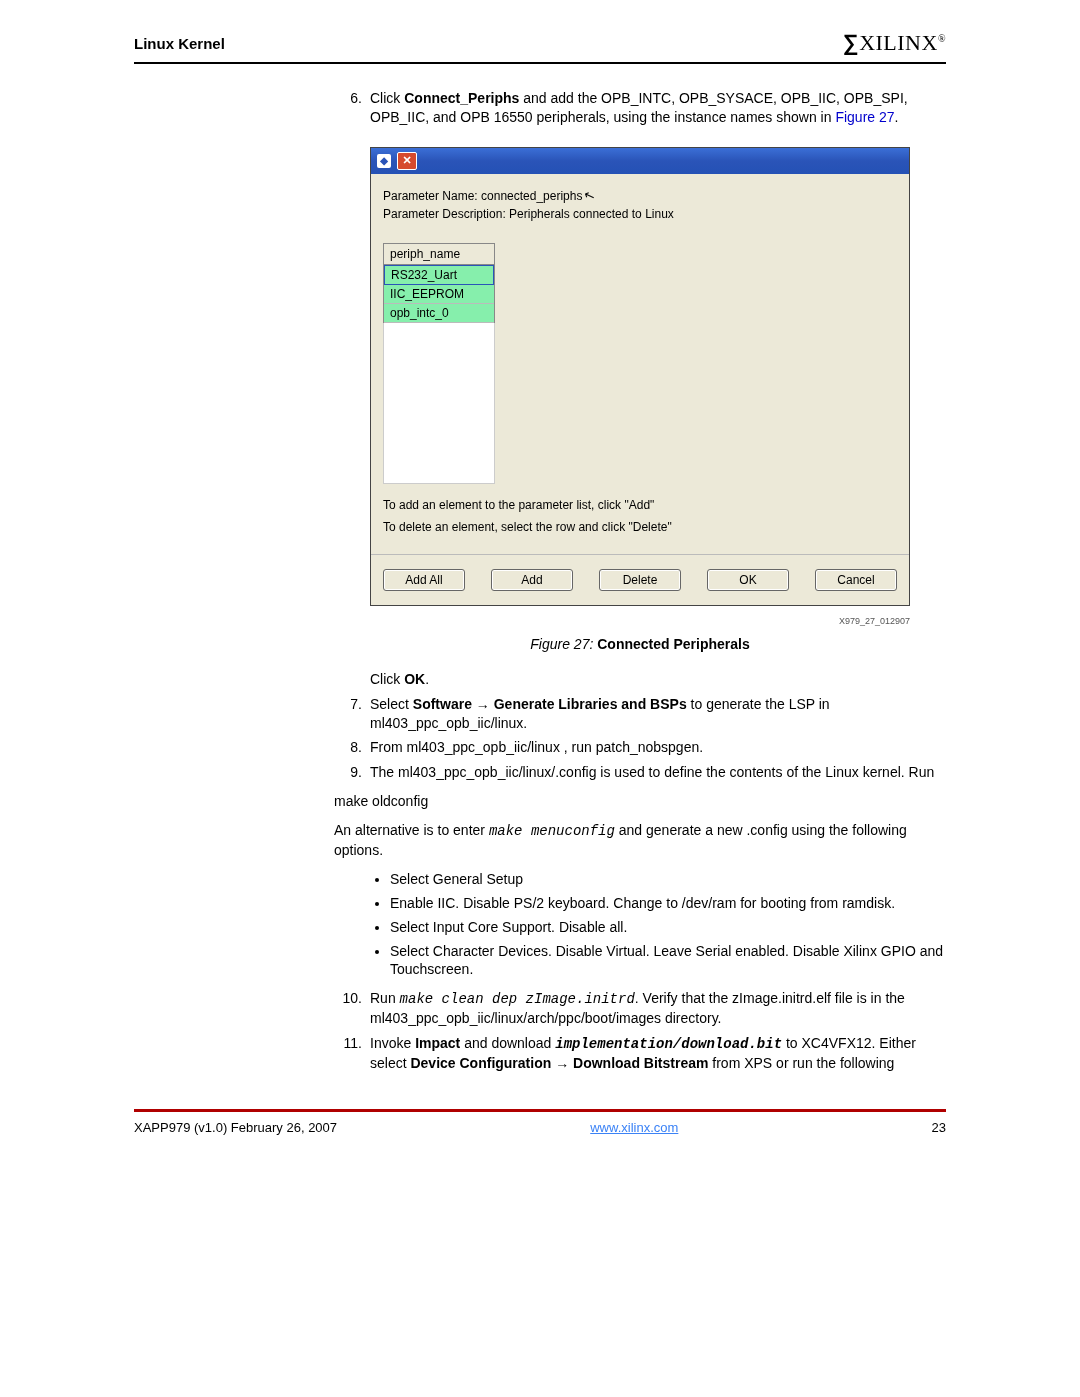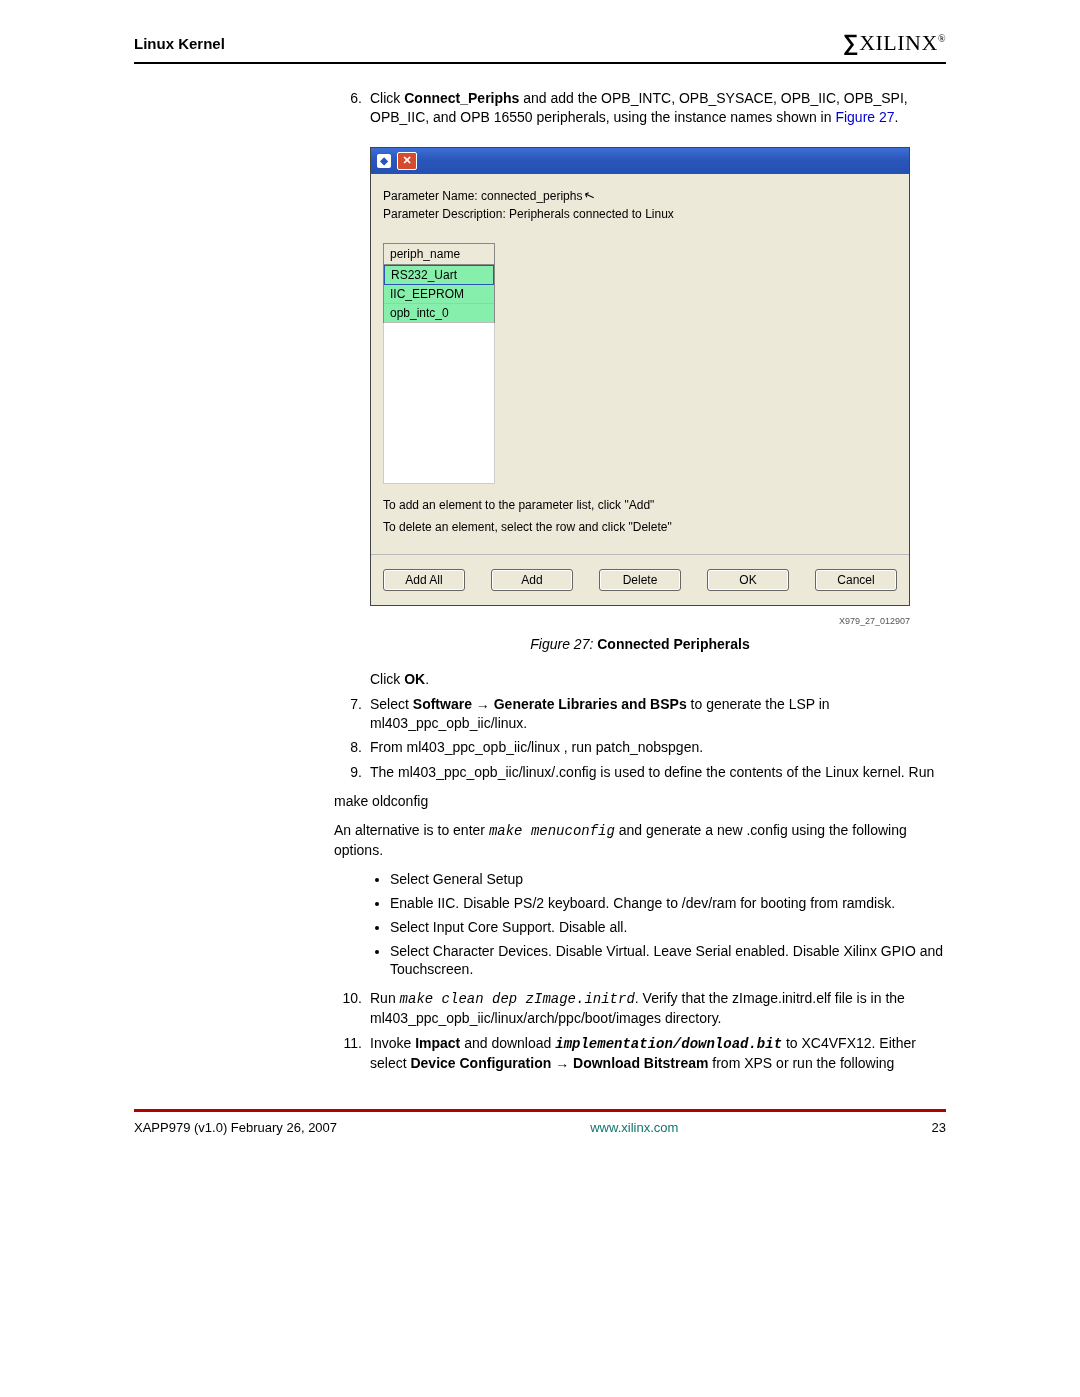--- a/index.html
+++ b/index.html
@@ -215,21 +215,21 @@
 
   .footer {
     border-top: 3px solid #b00000;
     margin-top: 36px;
     padding-top: 8px;
     display: flex;
     justify-content: space-between;
     font-size: 13px;
     gap: 48px;
   }
-  .footer .center { color: #0f766e; }
+  .footer .center { color: #3b82f6; text-decoration: underline; }
 </style>
 </head>
 <body>
 
 <div class="page">
 
   <div class="header-row">
     <div class="header-title">Linux Kernel</div>
     <div class="logo">
       <span class="logo-x">∑</span><span>XILINX</span><span class="logo-reg">®</span>

